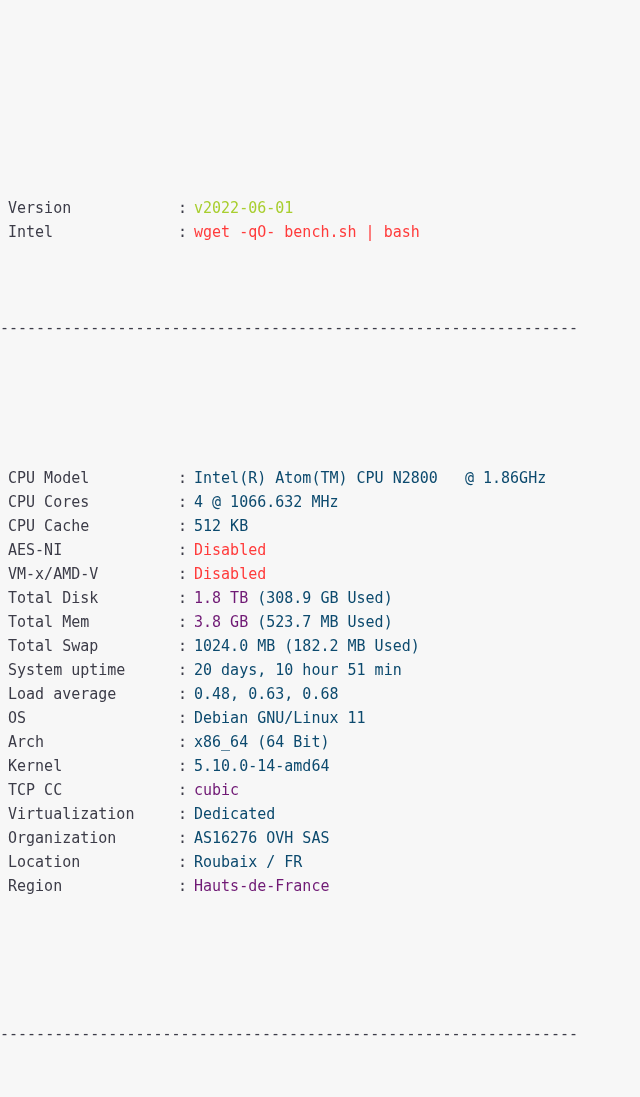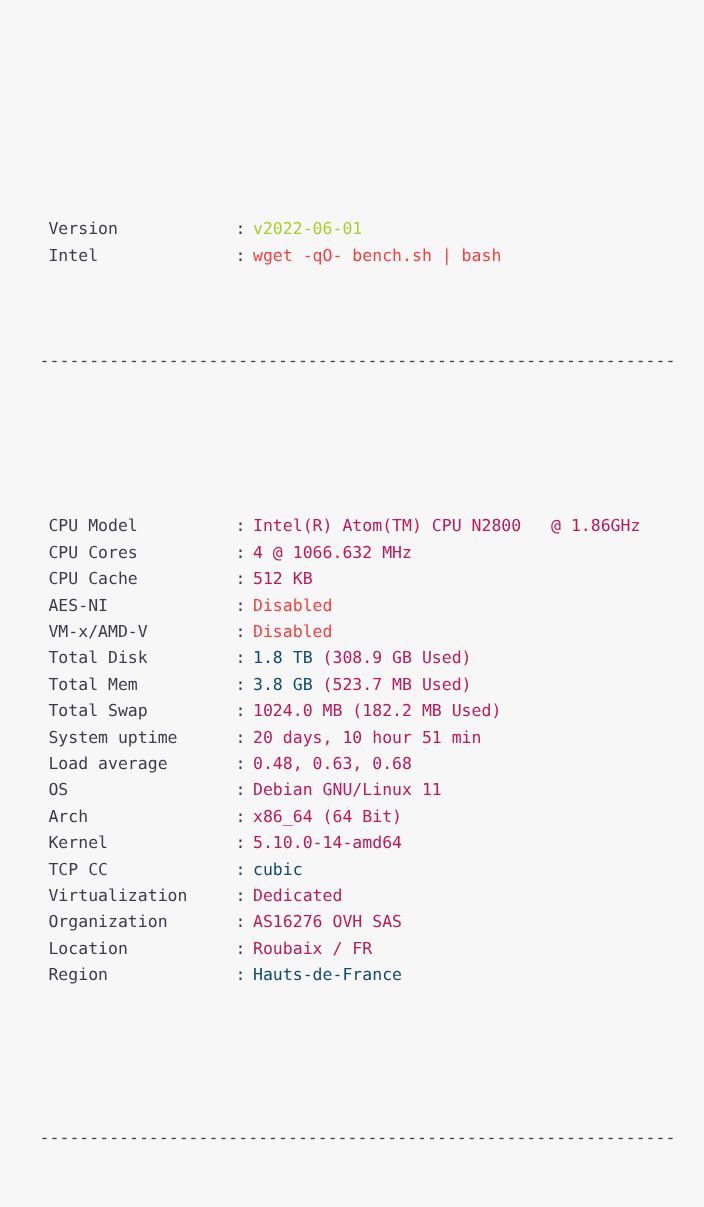--- a/index.html
+++ b/index.html
@@ -21,42 +21,41 @@
   #term {
     padding: 2px 0 0 0;
     box-sizing: border-box;
     white-space: pre;
   }
   .line {
     height: 24px;
     white-space: pre;
     padding-left: 8px;
     box-sizing: border-box;
-    margin-left: 36px;
   }
   .rule {
     height: 24px;
     padding-left: 0;
     color: #3c3c48;
     letter-spacing: 0;
     overflow: hidden;
     white-space: pre;
     font-size: 15px;
   }
   .hdr-rule {
     height: 26px;
     white-space: pre;
     overflow: hidden;
     padding-left: 0;
   }
   
-  .c-cyan   { color: #be185d; }
+  .c-cyan   { color: #0c4a6e; }
   .c-green  { color: #a8ce2e; }
   .c-red    { color: #ff3b3b; text-align: right; }
-  .c-orange { color: #0c4a6e; }
+  .c-orange { color: #701a75; }
 
   .lbl  { display: inline-block; width: 170px; }
   .colon{ display: inline-block; width: 16px; }
 </style>
 </head>
 <body>
 
 <div id="term">
 
   

